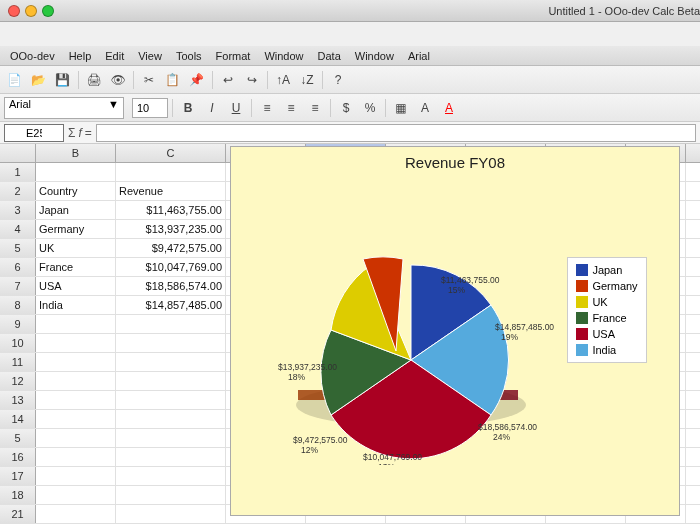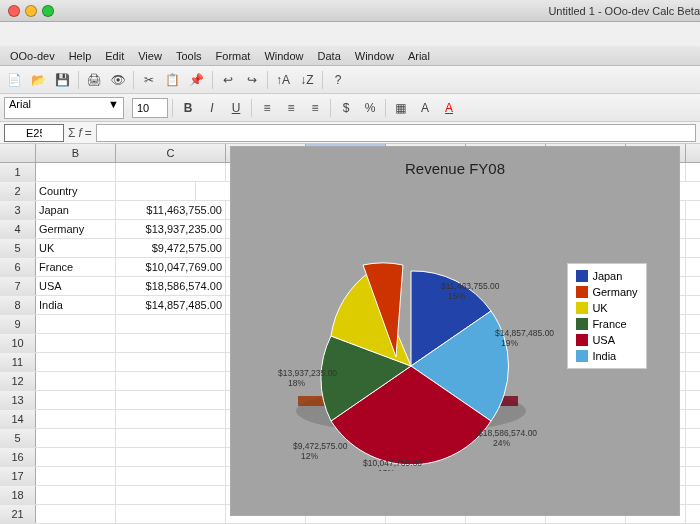--- a/index.html
+++ b/index.html
@@ -313,20 +313,21 @@
         <div class="sheet-cell cell-f"></div>
         <div class="sheet-cell cell-g"></div>
         <div class="sheet-cell cell-h"></div>
         <div class="sheet-cell cell-i"></div>
         <div class="sheet-cell cell-j"></div>
       </div>
 
     <div class="sheet-row">
         <div class="row-num">2</div>
         <div class="sheet-cell cell-b cell-bold">Country</div>
+        <div class="sheet-cell cell-c cell-bold">Revenue</div>
         <div class="sheet-cell cell-d"></div>
         <div class="sheet-cell cell-e"></div>
         <div class="sheet-cell cell-f"></div>
         <div class="sheet-cell cell-g"></div>
         <div class="sheet-cell cell-h"></div>
         <div class="sheet-cell cell-i"></div>
         <div class="sheet-cell cell-j"></div>
       </div>
 
     <div class="sheet-row">
@@ -535,21 +536,21 @@
         <div class="sheet-cell cell-e"></div>
         <div class="sheet-cell cell-f"></div>
         <div class="sheet-cell cell-g"></div>
         <div class="sheet-cell cell-h"></div>
         <div class="sheet-cell cell-i"></div>
         <div class="sheet-cell cell-j"></div>
       </div>
 
   </div>
 
-  <div id="chart-container" style="position:absolute; left:230px; top:2px; width:450px; height:370px; background:#a3a3a3; border:1px solid #aaa; padding:7px;">
+  <div id="chart-container" style="position:absolute; left:230px; top:2px; width:450px; height:370px; background:#fef9c3; border:1px solid #aaa; padding:1px;">
     <div style="text-align:center; font-size:15px; font-weight:normal; padding-top:6px; padding-bottom:4px; color:#222;">Revenue FY08</div>
     <div style="display:flex; align-items:center; justify-content:center;">
 
       <svg width="300" height="290" viewBox="0 0 300 290">
 
         <ellipse cx="148" cy="230" rx="115" ry="22" fill="rgba(0,0,0,0.15)"></ellipse>
 
         <path d="M 148 215 L 35 215 L 35 225 L 148 225 Z" fill="#993300" opacity="0.8"></path>
         <path d="M 148 215 L 35 215" fill="none"></path>
 

